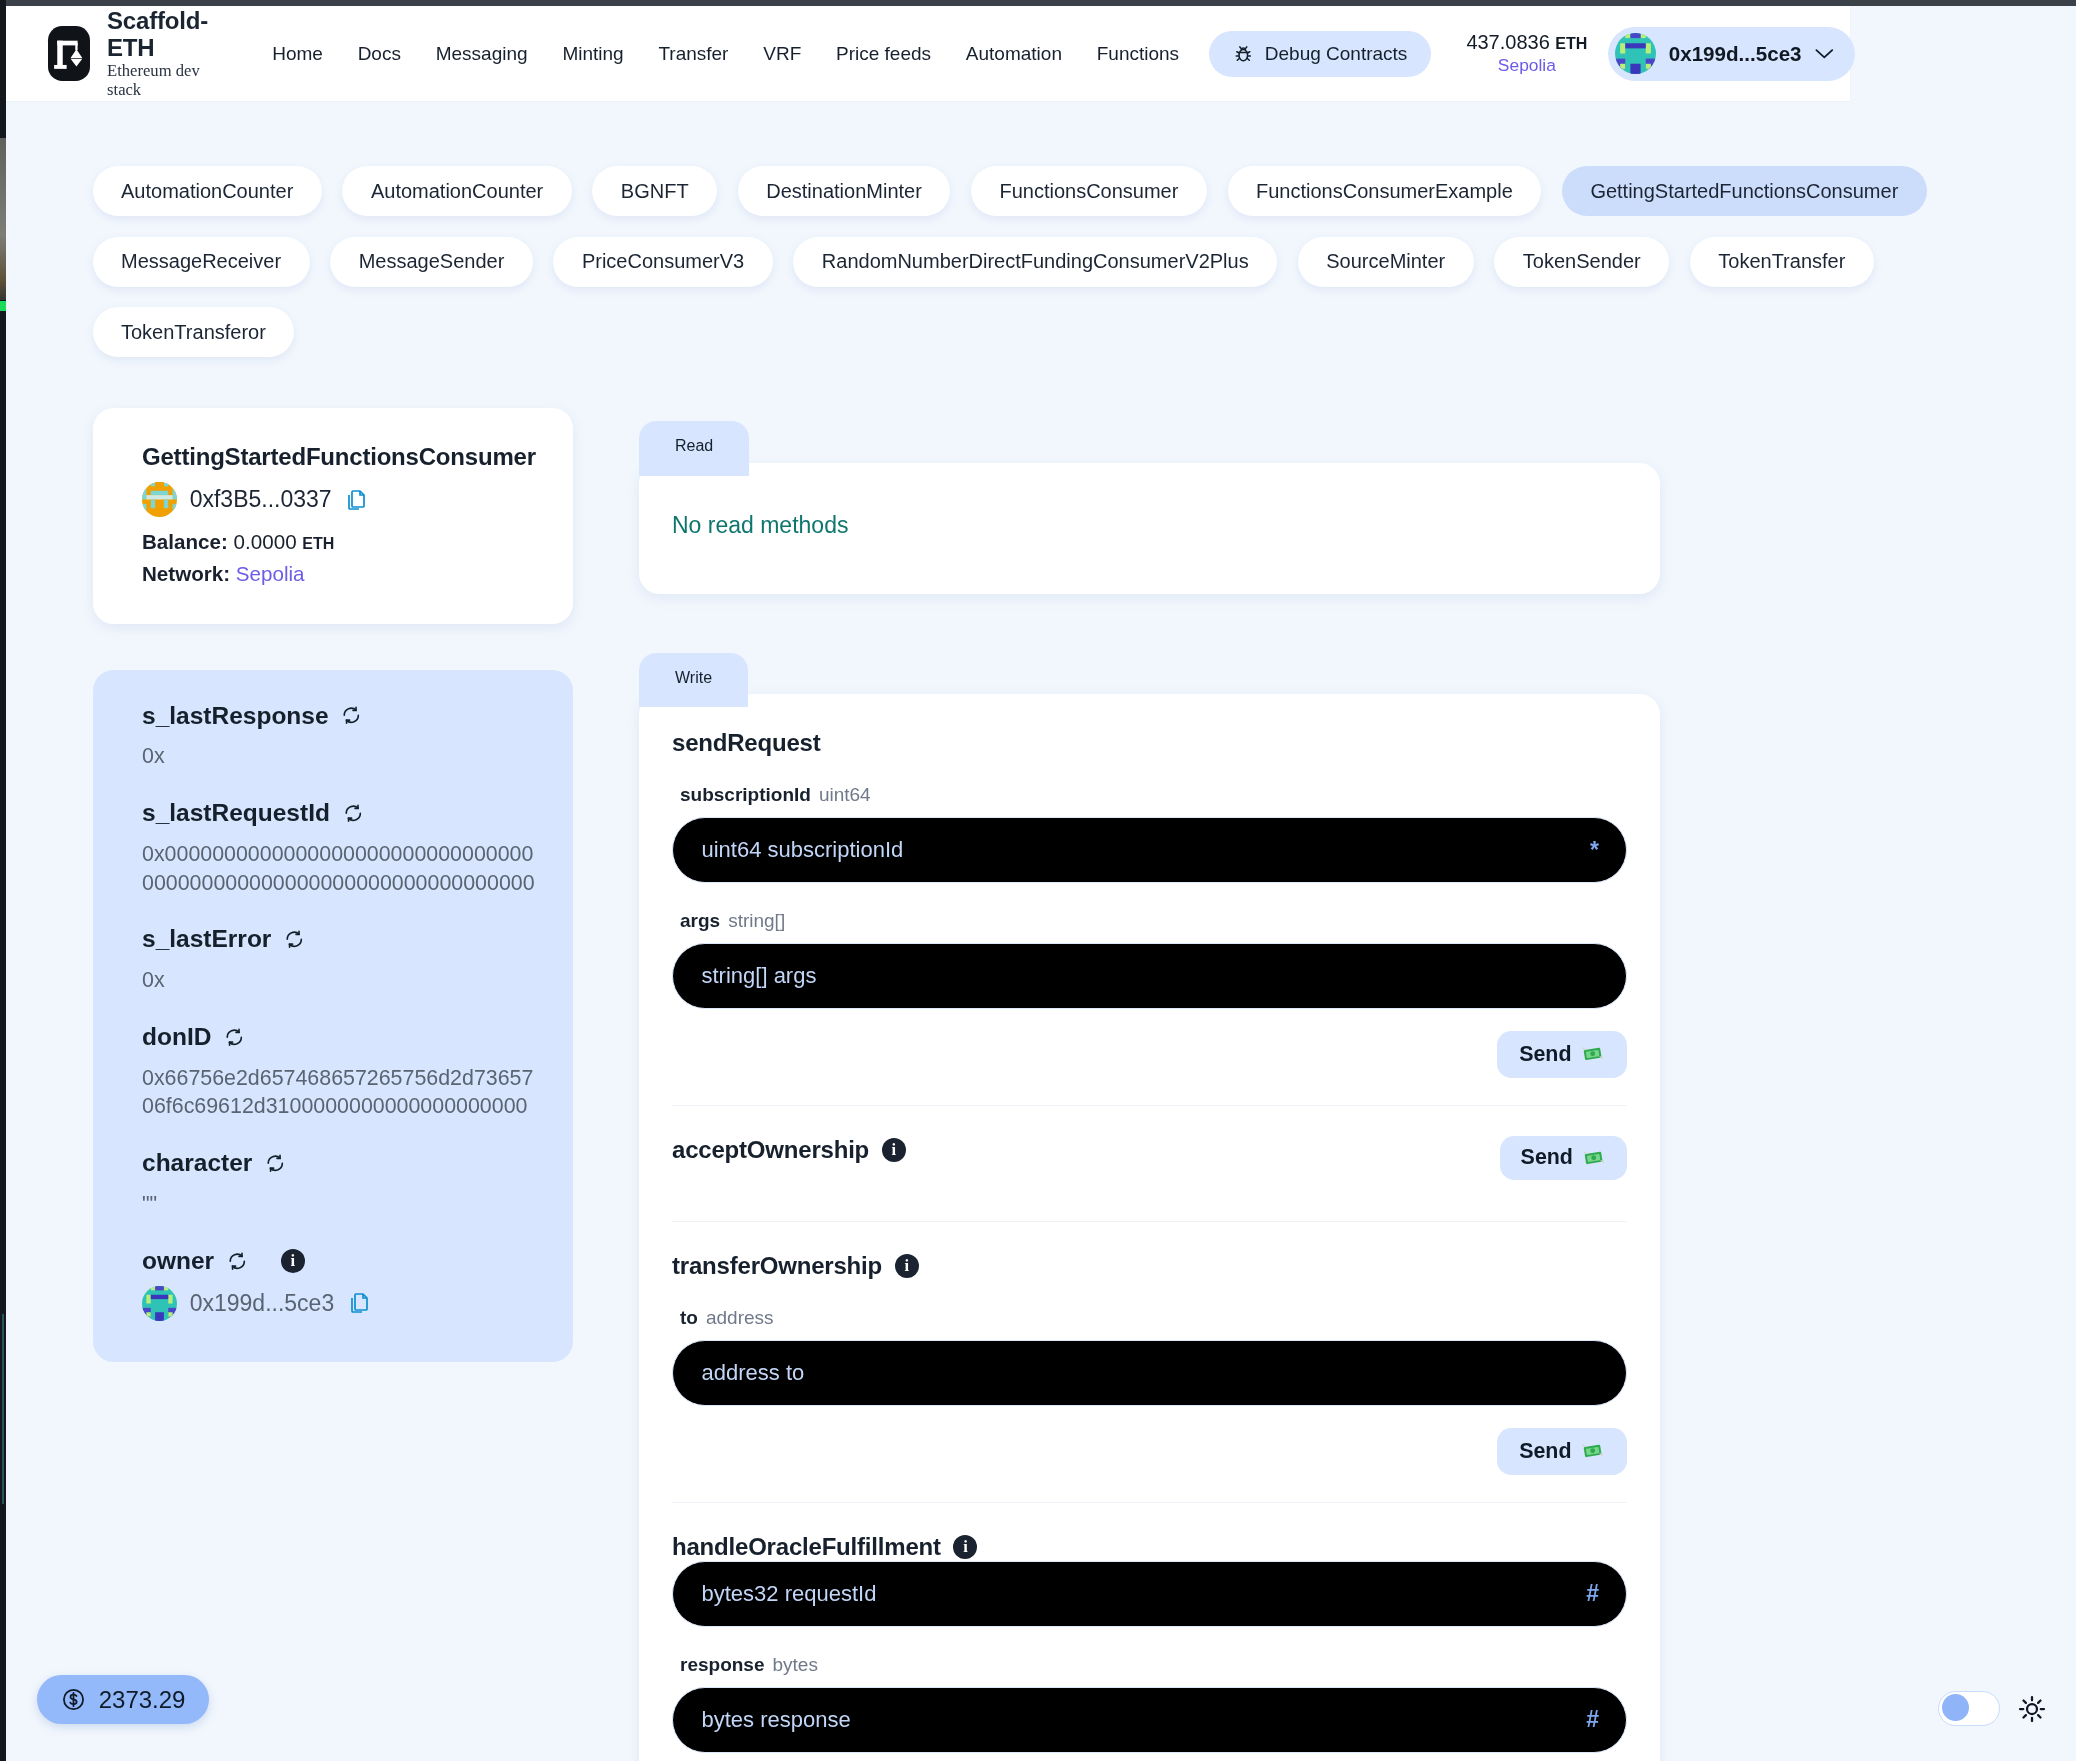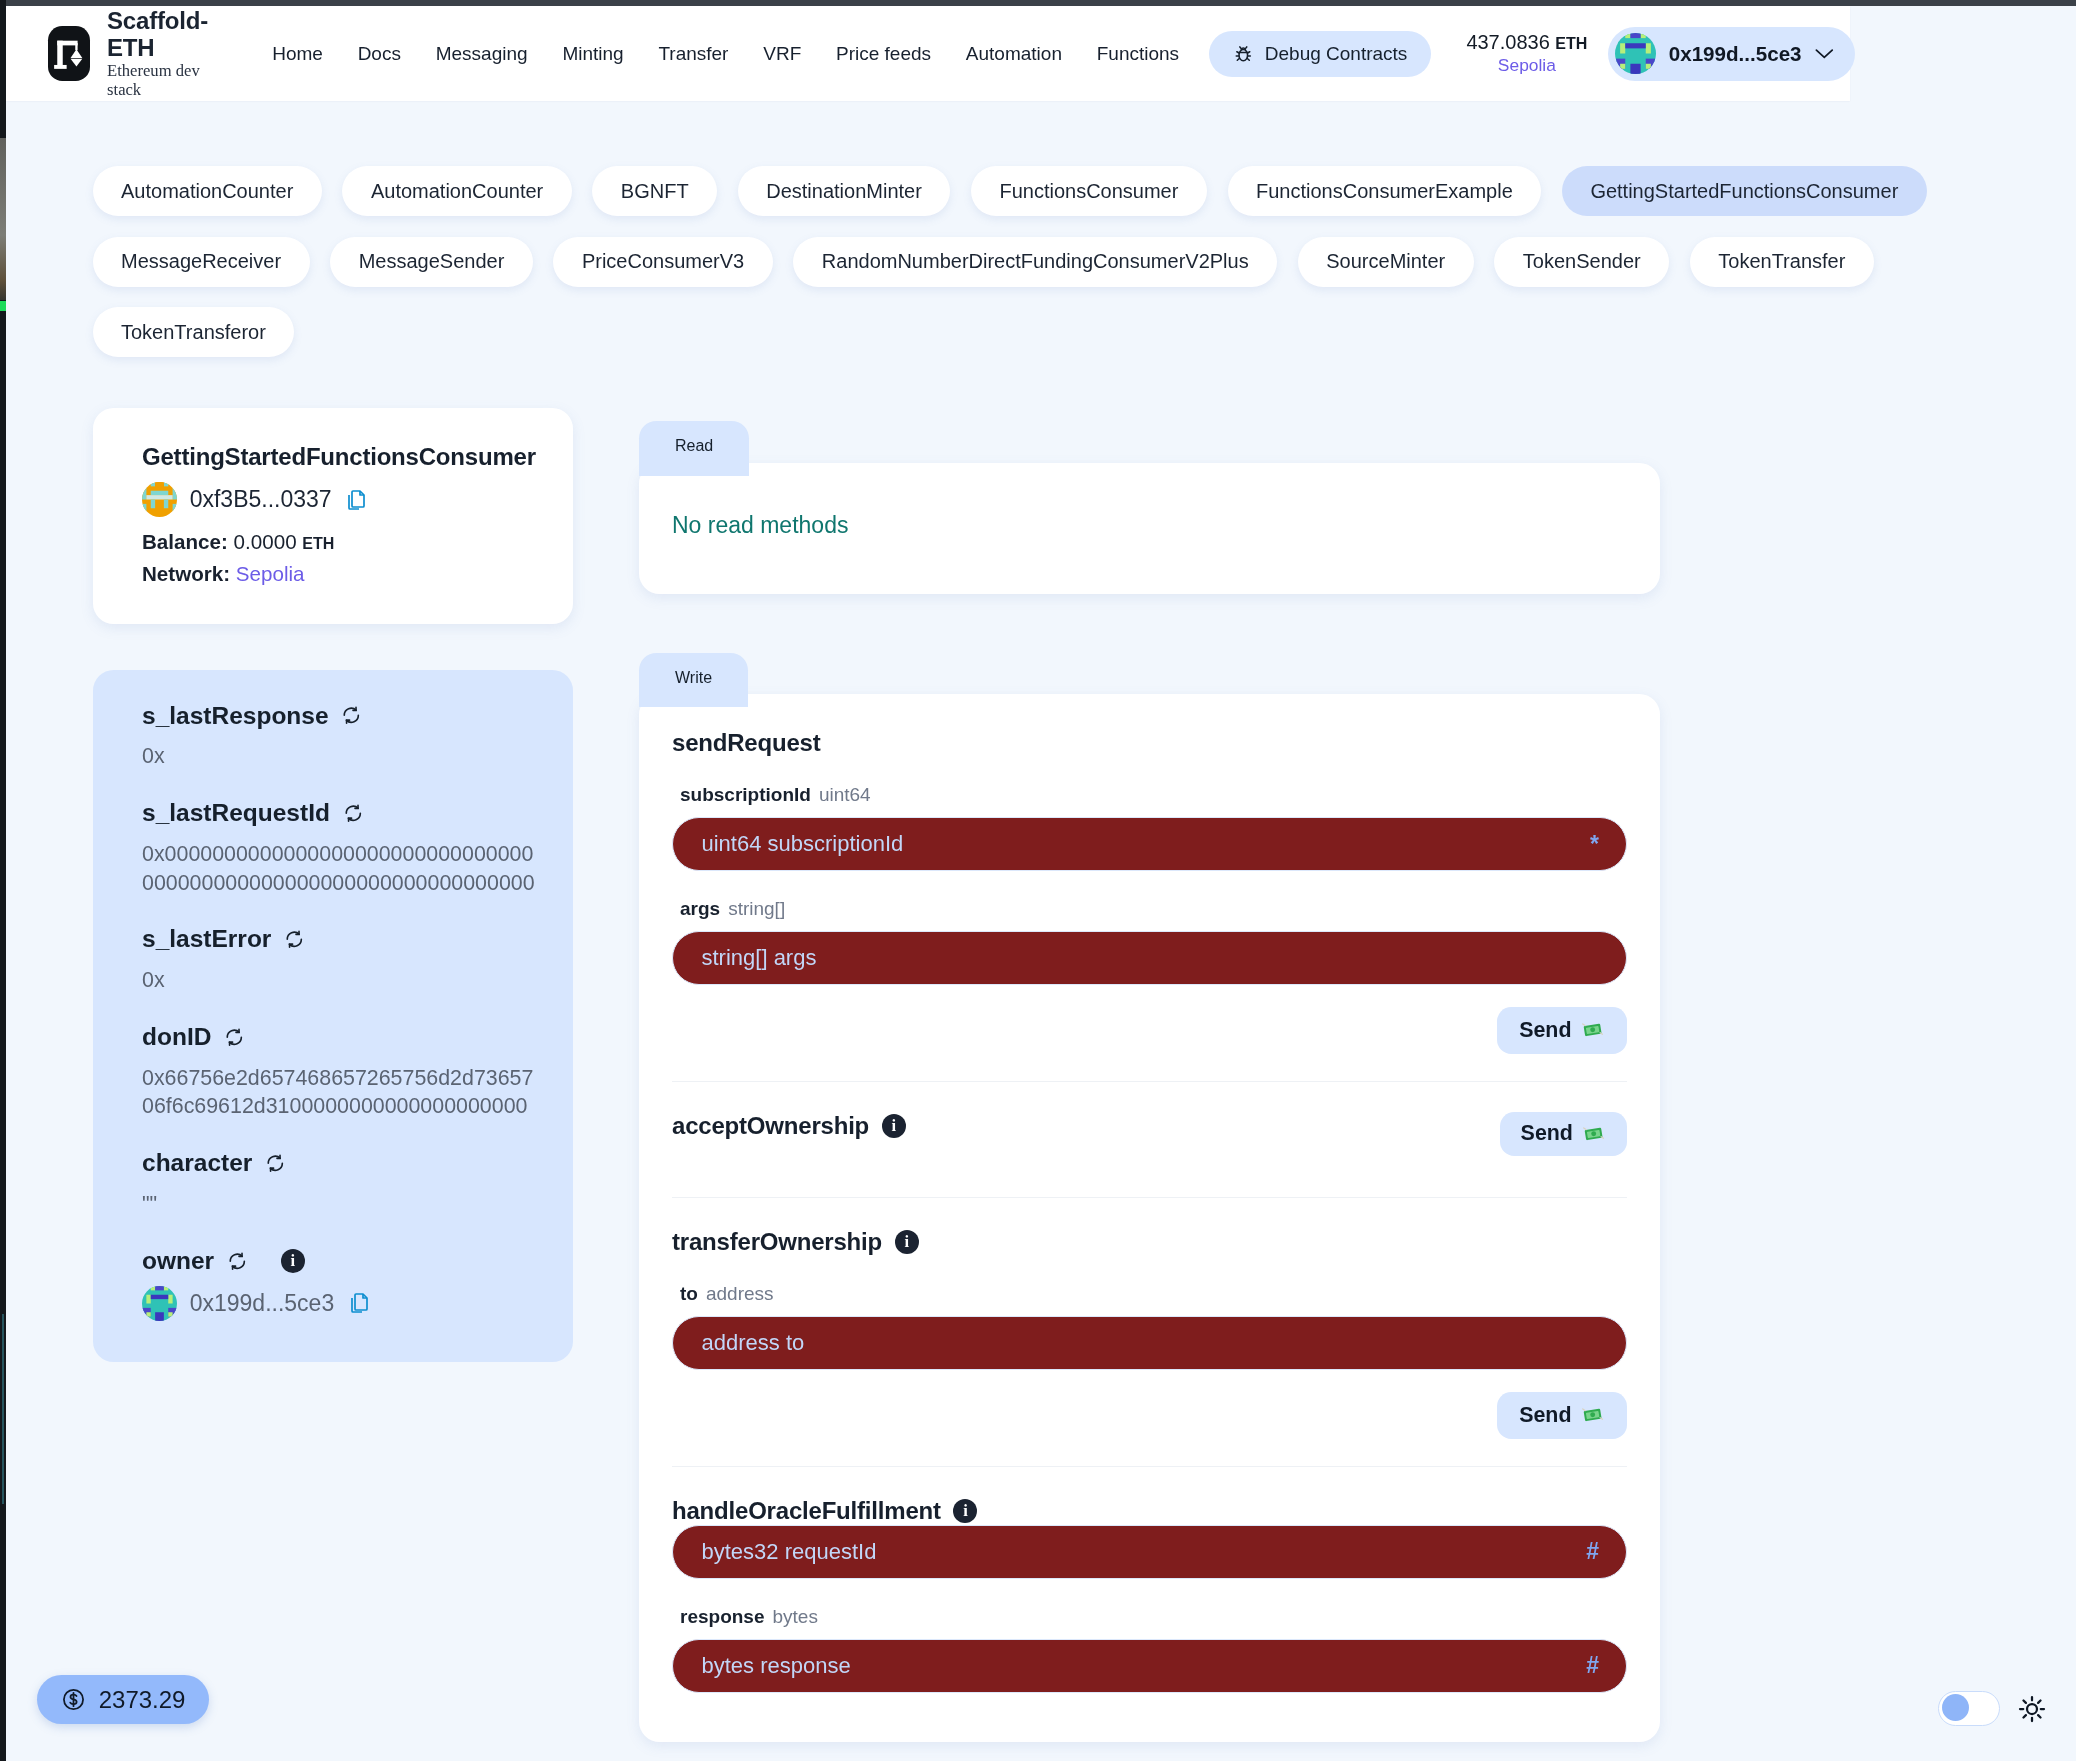--- a/index.html
+++ b/index.html
@@ -104,22 +104,22 @@
 
   .panel.write { padding:35px 0 0 0; }
   .fn-block { padding: 0 33px 0 33px; }
   .fn-sep { height:0.8px; background:#eef1f5; margin: 0 33px; }
   .fn-title-row { display:flex; align-items:flex-start; justify-content:space-between; }
   .fn-title { font-size:24px; font-weight:700; color:#17202d; display:flex; align-items:center; gap:12.7px; letter-spacing:-0.2px;}
   .arg-label { font-size:19px; color:#18212e; margin: 27px 0 11px 8px; }
   .arg-label b { font-weight:700; }
   .arg-label span.type { color:#70798a; font-weight:400; margin-left:8px; }
   .inp {
-    position:relative; background:#7f1d1d; border:1.6px solid #dce8fb;
-    border-radius:791px; height:54px; display:flex; align-items:center;
+    position:relative; background:#000000; border:1.6px solid #dce8fb;
+    border-radius:791px; height:66px; display:flex; align-items:center;
     padding: 0 28.5px;
   }
   .inp .ph { font-size:22px; color:#c2d6f7; }
   .inp .suffix { position:absolute; right:27px; font-size:23px; color:#7fa6ef; font-weight:700; }
   .send-row { display:flex; justify-content:flex-end; padding: 22px 0 27px 0; }
   .send-btn {
     display:flex; align-items:center; gap:9.5px;
     background:#d7e6fe; border-radius:14.2px; padding:11px 22px;
     font-size:21.4px; font-weight:700; color:#101a28; border:none; cursor:pointer;
   }

